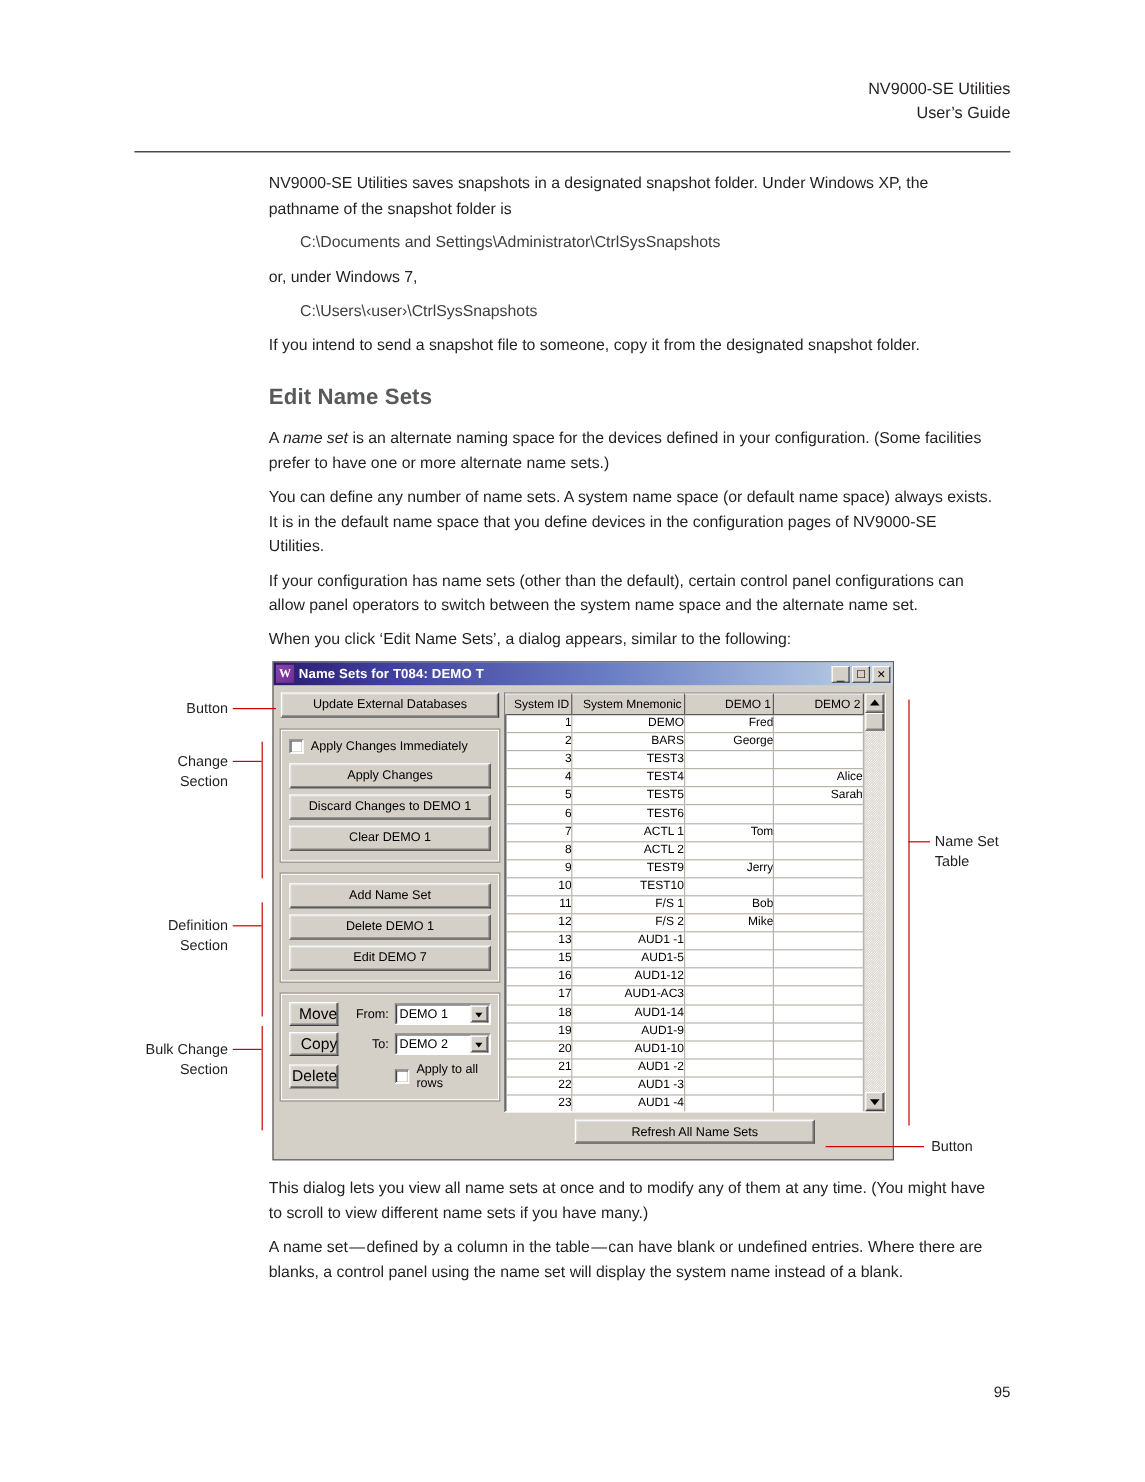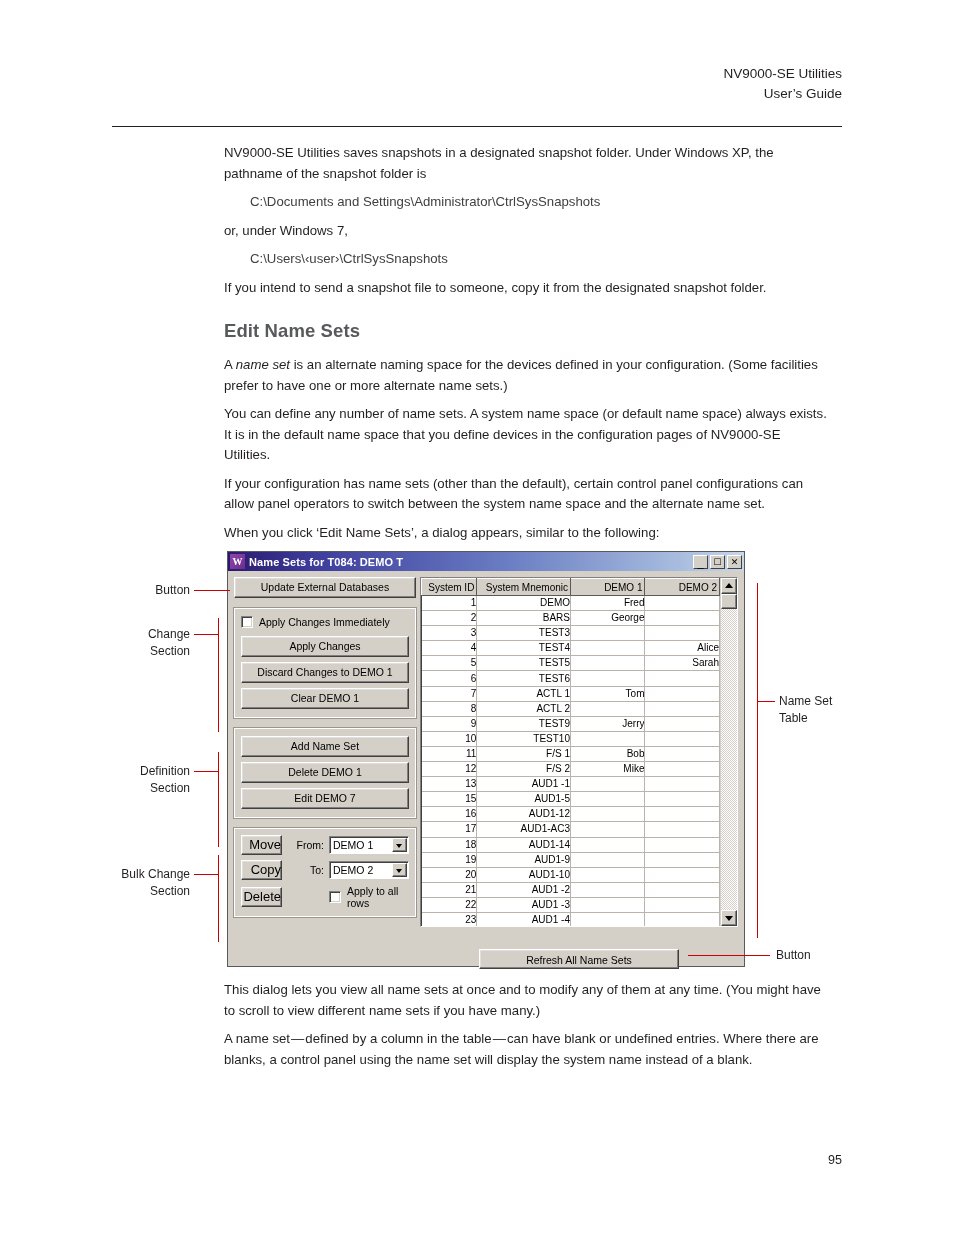--- a/index.html
+++ b/index.html
@@ -365,21 +365,21 @@
   
   .refresh-row {
     position: absolute;
     left: 192px;
     top: 362px;
     width: 318px;
     box-sizing: border-box;
   }
   .refresh-btn {
     display: block;
-    margin: 16px auto;
+    margin: 0 auto;
     width: 200px;
     height: 20px;
     line-height: 18px;
     background: #d4d0c8;
     border: 1px solid;
     border-color: #ffffff #404040 #404040 #ffffff;
     box-shadow: inset -1px -1px 0 #808080, inset 1px 1px 0 #dfdfdf;
     font-size: 10.5px;
     text-align: center;
     color: #000;

